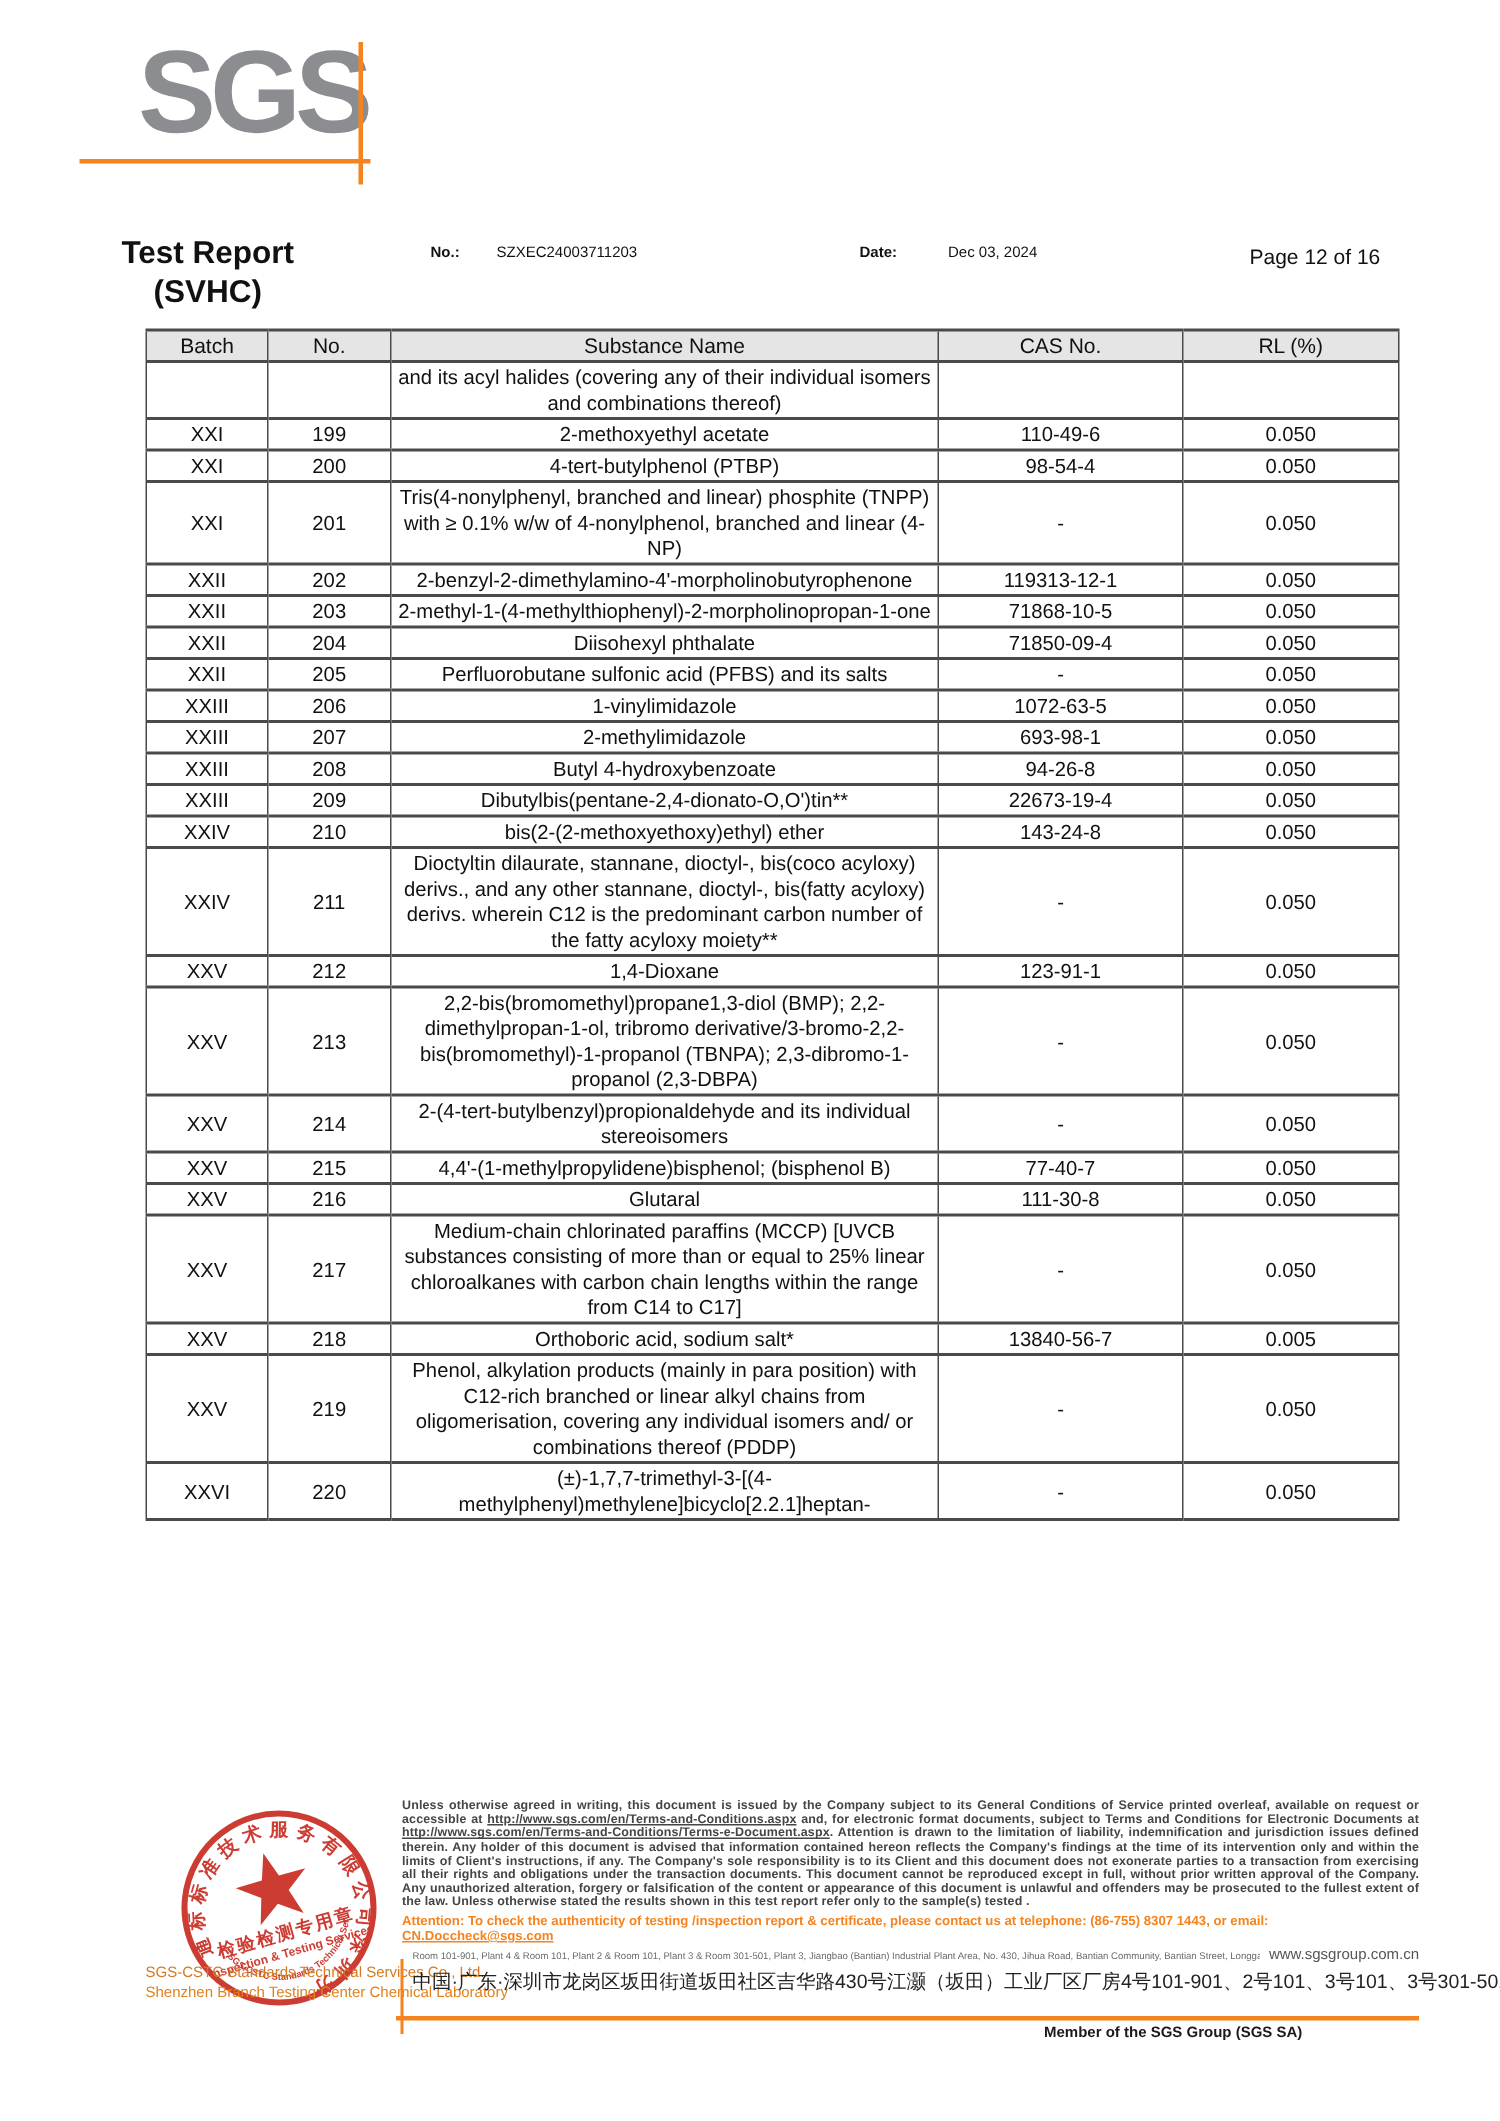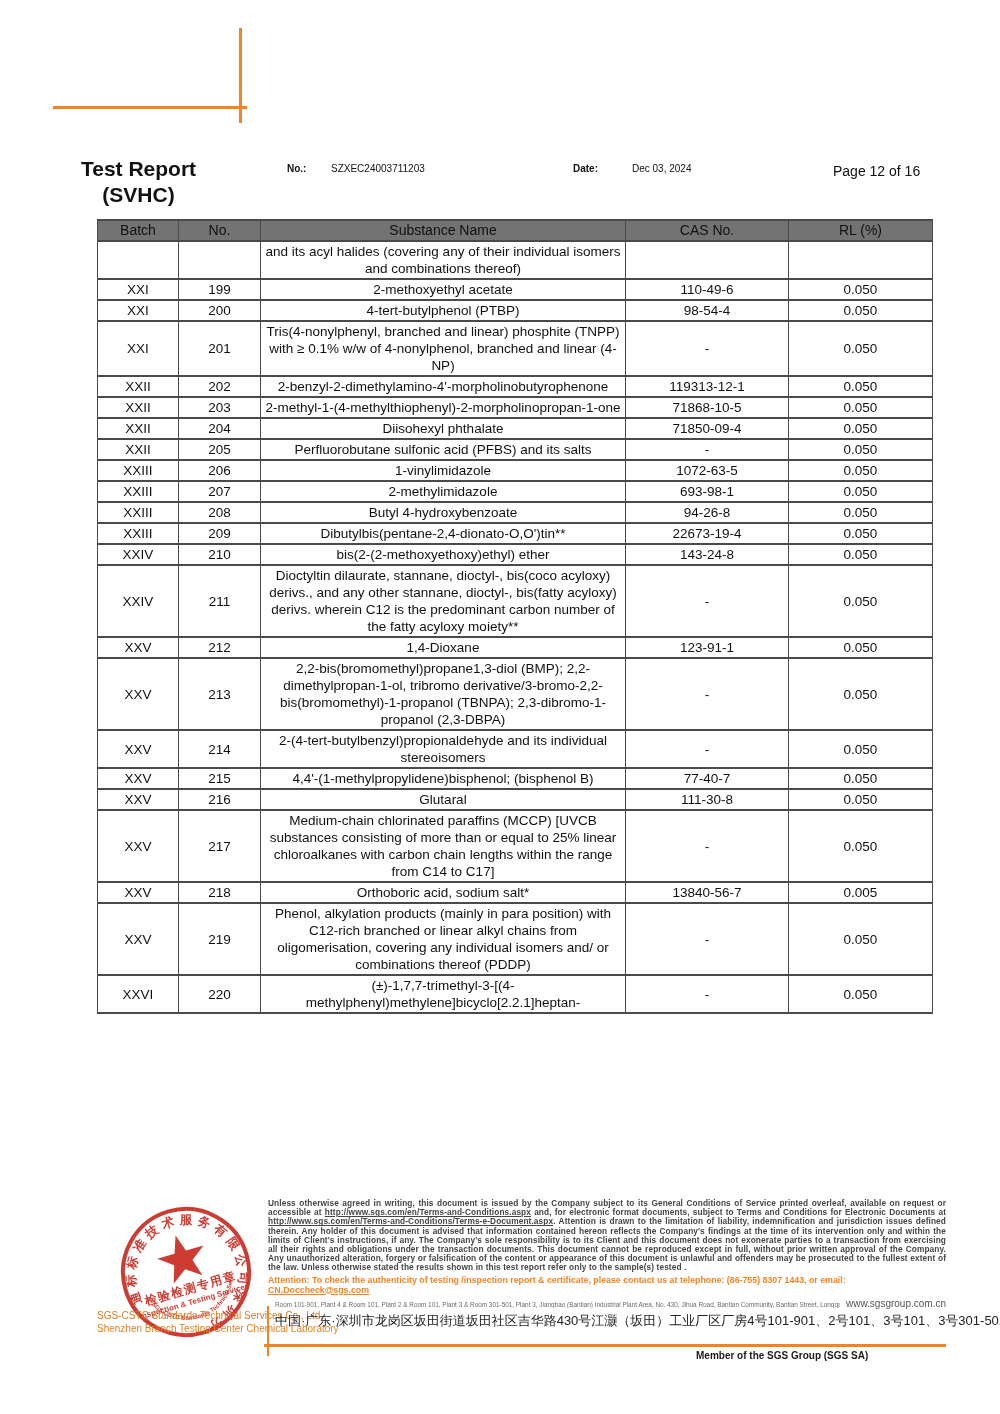--- a/index.html
+++ b/index.html
@@ -29,21 +29,21 @@
     position:absolute; left:97px; top:219px; width:835px;
     border-collapse:collapse; table-layout:fixed;
     font-size:13.5px; color:#111;
   }
   table.svhc th, table.svhc td{
     border:solid #4a4a4a; border-width:2px 1px;
     text-align:center; vertical-align:middle;
     padding:1px 3px; line-height:17px;
   }
   table.svhc th{
-    background:#737373; font-weight:normal; font-size:14px; height:21px;
+    background:#e5e5e5; font-weight:normal; font-size:14px; height:21px;
   }
   
   .stamp{ position:absolute; left:110px; top:1196px; opacity:.9; }
   .company-line1{ position:absolute; left:97px; top:1310px; font-size:10px; color:#d57a22; white-space:nowrap; }
   .company-line2{ position:absolute; left:97px; top:1323px; font-size:10px; color:#e0821f; white-space:nowrap; }
   .foot-text{ position:absolute; left:268px; top:1199px; width:678px; }
   .disclaimer{
     font-size:8.3px; line-height:9.2px; font-weight:bold; color:#454545;
     text-align:justify; letter-spacing:.1px;
   }
@@ -61,20 +61,21 @@
   .addr-phone{ margin-right:16px; }
   .vtick{ position:absolute; left:267px; top:1306px; width:2px; height:50px; background:#f5831f; }
   .orange-rule{ position:absolute; left:264px; top:1344px; width:682px; height:2.5px; background:#f5831f; }
   .member{ position:absolute; left:696px; top:1350px; font-size:10px; font-weight:600; color:#1a1a1a; }
 </style>
 </head>
 <body>
 
 <div class="page">
 
+  <div class="logo-text">SGS</div>
   <div class="logo-hline"></div>
   <div class="logo-vline"></div>
 
   <div class="report-title">
     <div>Test Report</div>
     <div>(SVHC)</div>
   </div>
 
   <span class="meta lbl m-no-lbl">No.:</span>
   <span class="meta m-no-val">SZXEC24003711203</span>

